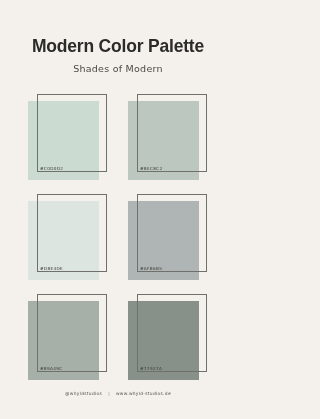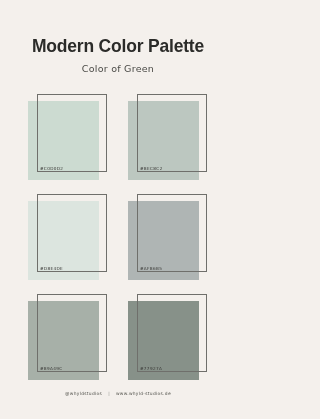--- a/index.html
+++ b/index.html
@@ -115,21 +115,21 @@
     color: #8b8b84;
   }
 </style>
 </head>
 <body style="background: rgb(244, 240, 236);">
 
 <div class="poster">
 
   <div class="header">
     <div class="title">Modern Color Palette</div>
-    <div class="subtitle">Color of Green</div>
+    <div class="subtitle">Shades of Modern</div>
   </div>
 
   <div class="grid">
 
     <div class="swatch">
       <div class="swatch-fill" style="background: rgb(204, 219, 209);"></div>
       <div class="swatch-frame" style="border-color: rgb(111, 111, 107);"></div>
       <div class="hex">#C0D0D2</div>
     </div>
 

